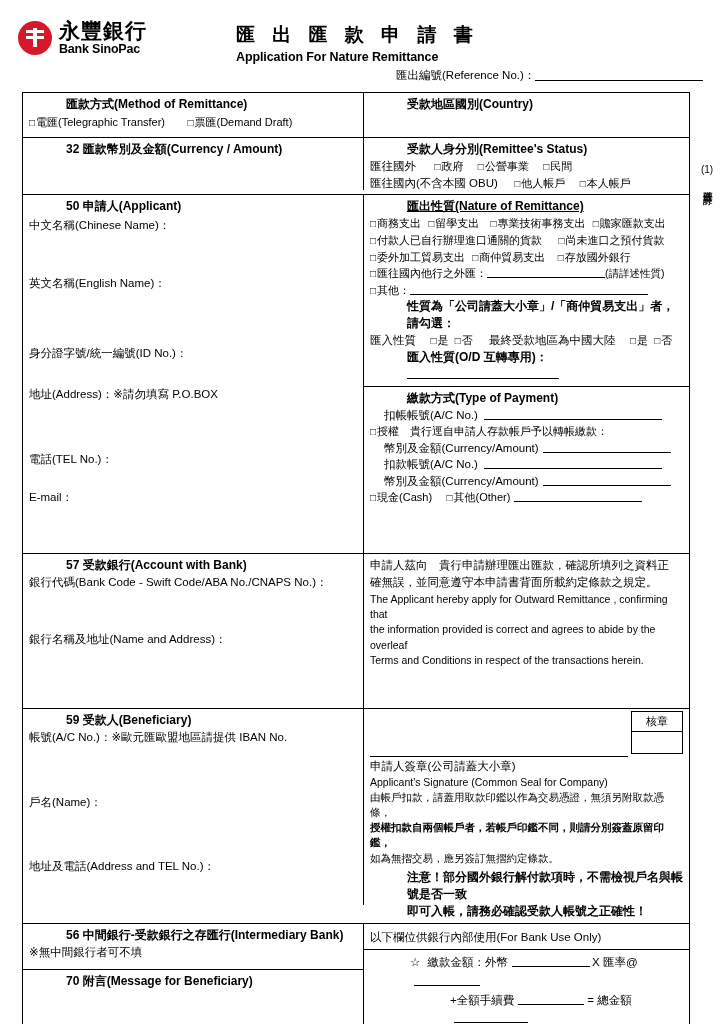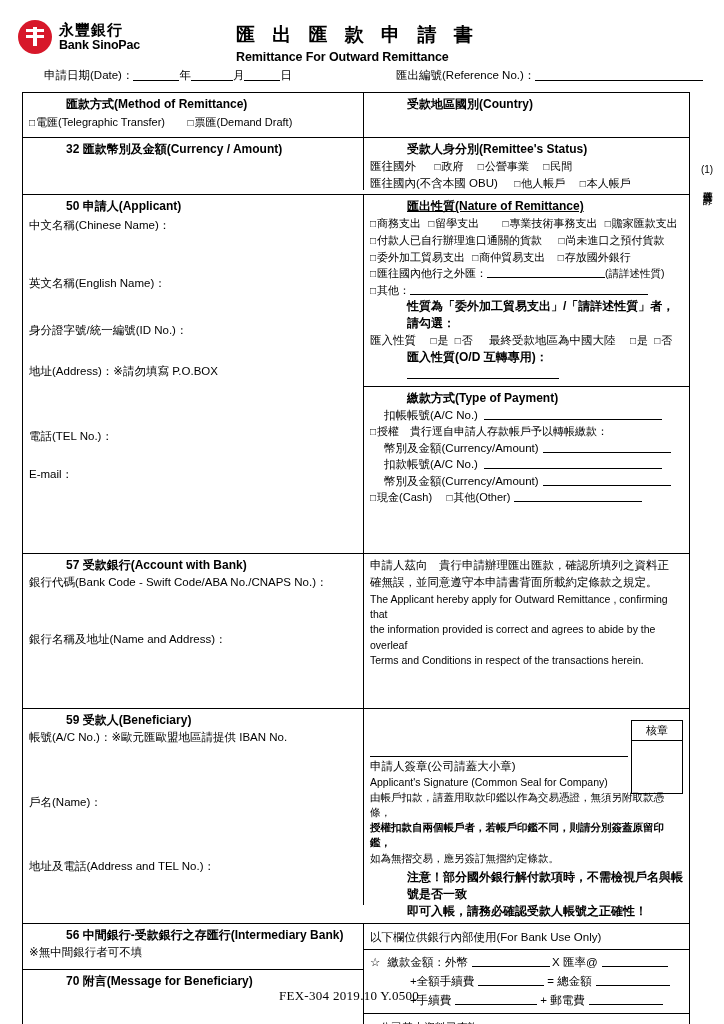--- a/index.html
+++ b/index.html
@@ -25,21 +25,21 @@
   .logo-mark::before {
     content: ""; position: absolute; left: 8px; top: 9px;
     width: 18px; height: 3px; background: #fff;
     box-shadow: 0 6px 0 0 #fff;
   }
   .logo-mark::after {
     content: ""; position: absolute; left: 15px; top: 7px;
     width: 3.5px; height: 19px; background: #fff;
   }
   .logo-text { line-height: 1.0; }
-  .logo-cn { font-size: 15px; font-weight: bold; letter-spacing: 1px; }
+  .logo-cn { font-size: 21px; font-weight: bold; letter-spacing: 1px; }
   .logo-en { font-size: 12.5px; font-weight: bold; letter-spacing: -0.2px; margin-top: 2px; }
 
   .title-block { position: absolute; left: 236px; top: 22px; width: 330px; }
   .title-cn { font-size: 19px; font-weight: bold; letter-spacing: 6px; }
   .title-en { font-size: 12.5px; font-weight: bold; margin-top: 2px; letter-spacing: -0.1px; }
 
   
   .date-row {
     position: relative; height: 20px;
     font-size: 11.5px; padding-left: 44px;
@@ -75,40 +75,40 @@
     position: absolute; left: 694px; top: 164px;
     width: 26px; font-size: 10px; text-align: center; line-height: 1.25;
   }
   .vnote .vtext {
     writing-mode: vertical-rl; text-orientation: upright;
     margin-top: 6px; letter-spacing: 1px; display: inline-block;
   }
 
   
   .stamp {
-    position: absolute; right: 6px; top: 11px;
-    width: 52px; height: 74px; border: 1.1px solid #000;
+    position: absolute; right: 6px; top: 2px;
+    width: 52px; height: 43px; border: 1.1px solid #000;
   }
   .stamp-hd {
     height: 20px; border-bottom: 1.1px solid #000;
     font-size: 11px; text-align: center; line-height: 19px;
   }
 
   .sig-line { border-bottom: 1px solid #000; width: 258px; height: 1px; margin: 44px 0 1px 0; }
 
   
   .sub { border-top: 1.2px solid #000; display: flex; }
   .sub > div { padding: 2px 4px; font-size: 11px; }
   .sub-half { flex: 1; border-right: 1.2px solid #000; }
   .sub-half:last-child { border-right: none; }
   .sub-q { flex: 1; border-right: 1.2px solid #000; text-align: center; letter-spacing: 8px; padding-left: 12px; }
   .sub-q:last-child { border-right: none; }
 
   .bu-pad { padding: 3px 6px 4px 6px; }
-  .bu-line { font-size: 11.5px; line-height: 1.62; }
+  .bu-line { font-size: 11.5px; line-height: 1.62; margin-left: 40px; }
   .indent1 { padding-left: 40px; }
 
   .footer {
     position: absolute; left: 0; top: 988px; width: 724px;
     text-align: center; padding-right: 26px;
     font-family: "Liberation Serif", "DejaVu Serif", serif;
     font-size: 13px; letter-spacing: 0.3px;
   }
   .spacer { display: inline-block; }
 </style>
@@ -120,28 +120,25 @@
   <div class="header">
     <div class="logo-block">
       <div class="logo-mark"></div>
       <div class="logo-text">
         <div class="logo-cn">永豐銀行</div>
         <div class="logo-en">Bank SinoPac</div>
       </div>
     </div>
     <div class="title-block">
       <div class="title-cn">匯 出 匯 款 申 請 書</div>
-      <div class="title-en">Remittance For Outward Remittance</div>
+      <div class="title-en">Application For Nature Remittance</div>
     </div>
   </div>
 
   <div class="date-row">
-    <div class="date-left">
-      <span>申請日期(Date)：</span><span class="ul" style="width:46px"></span><span>年</span><span class="ul" style="width:42px"></span><span>月</span><span class="ul" style="width:36px"></span><span>日</span>
-    </div>
     <div class="date-right">
       <span>匯出編號(Reference No.)：</span><span class="ul" style="width:168px"></span>
     </div>
   </div>
 
   <div class="vnote">
     <div>(1)</div>
     <div class="vtext">送傳票裝訂</div>
   </div>
 
@@ -184,52 +181,52 @@
           <span class="chk"><span>本人帳戶</span></span>
         </div>
       </div>
     </div>
 
     <div class="row">
       <div class="cL" style="height:358px">
         <div class="lbl-b">50 申請人(Applicant)</div>
         <div class="lbl" style="margin-top:2px">中文名稱(Chinese Name)：</div>
         <div class="lbl" style="margin-top:41px">英文名稱(English Name)：</div>
-        <div class="lbl" style="margin-top:31px">身分證字號/統一編號(ID No.)：</div>
+        <div class="lbl" style="margin-top:54px">身分證字號/統一編號(ID No.)：</div>
         <div class="lbl" style="margin-top:25px">地址(Address)：※請勿填寫 P.O.BOX</div>
         <div class="lbl" style="margin-top:48px">電話(TEL No.)：</div>
         <div class="lbl" style="margin-top:22px">E-mail：</div>
       </div>
       <div class="cR">
 
         <div class="lbl-b u">匯出性質(Nature of Remittance)</div>
         <div class="lbl">
           <span class="chk"><span>商務支出</span></span>
           <span class="chk" style="margin-left:4px"><span>留學支出</span></span>
-          <span class="chk" style="margin-left:20px"><span>專業技術事務支出</span></span>
+          <span class="chk" style="margin-left:8px"><span>專業技術事務支出</span></span>
           <span class="chk" style="margin-left:4px"><span>贍家匯款支出</span></span>
         </div>
         <div class="lbl">
           <span class="chk"><span>付款人已自行辦理進口通關的貨款</span></span>
           <span class="spacer" style="width:10px"></span>
           <span class="chk"><span>尚未進口之預付貨款</span></span>
         </div>
         <div class="lbl">
           <span class="chk"><span>委外加工貿易支出</span></span>
           <span class="chk" style="margin-left:4px"><span>商仲貿易支出</span></span>
           <span class="spacer" style="width:6px"></span>
           <span class="chk"><span>存放國外銀行</span></span>
         </div>
         <div class="lbl">
           <span class="chk"><span>匯往國內他行之外匯：</span></span><span class="line" style="width:118px"></span><span class="sm">(請詳述性質)</span>
         </div>
         <div class="lbl">
           <span class="chk"><span>其他：</span></span><span class="line" style="width:238px"></span>
         </div>
-        <div class="lbl-b">性質為「委外加工貿易支出」/「請詳述性質」者，請勾選：</div>
+        <div class="lbl-b">性質為「公司請蓋大小章」/「商仲貿易支出」者，請勾選：</div>
         <div class="lbl">
           <span>匯入性質</span>
           <span class="spacer" style="width:8px"></span>
           <span class="chk"><span>是</span></span>
           <span class="chk" style="margin-left:3px"><span>否</span></span>
           <span class="spacer" style="width:10px"></span>
           <span>最終受款地區為中國大陸</span>
           <span class="spacer" style="width:8px"></span>
           <span class="chk"><span>是</span></span>
           <span class="chk" style="margin-left:3px"><span>否</span></span>
@@ -328,15 +325,14 @@
           <div class="sub-q">覆　核</div>
           <div class="sub-q">經　辦</div>
           <div class="sub-q">覆　核</div>
           <div class="sub-q">經　辦</div>
         </div>
       </div>
     </div>
 
   </div>
 
-  <div class="footer">FEX-304  2019.10  Y.0500</div>
 
 </div>
 
 </body></html>

